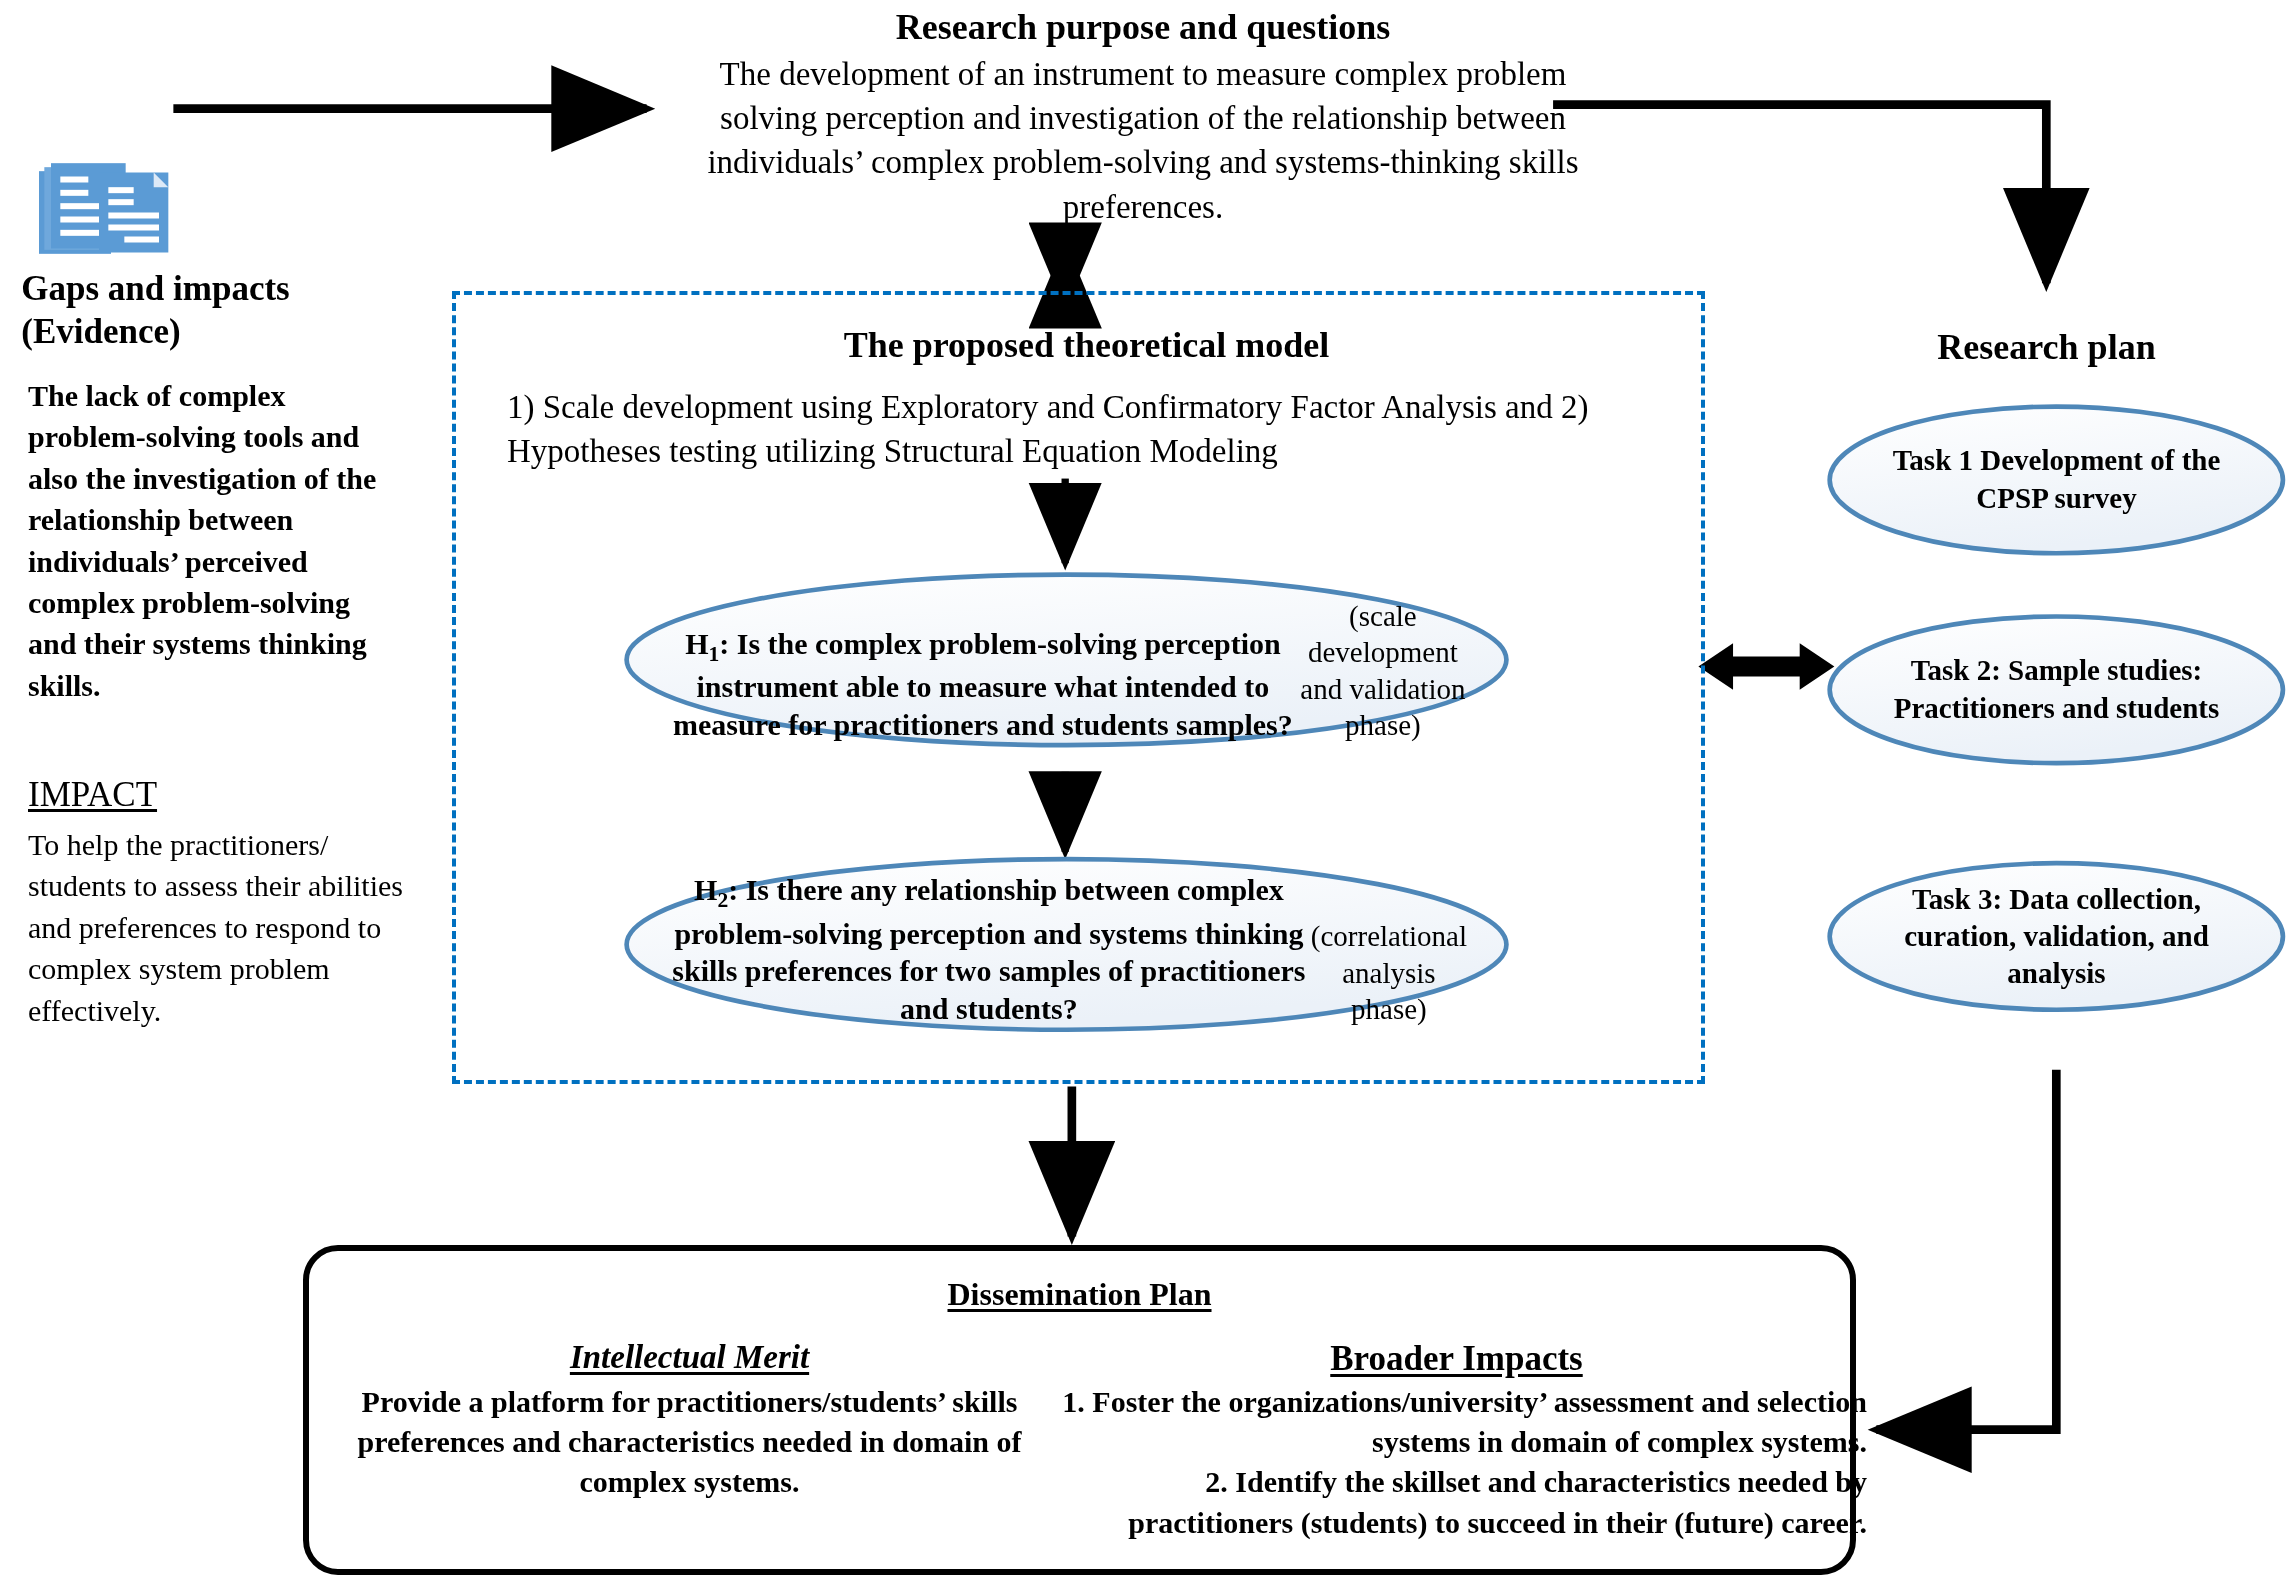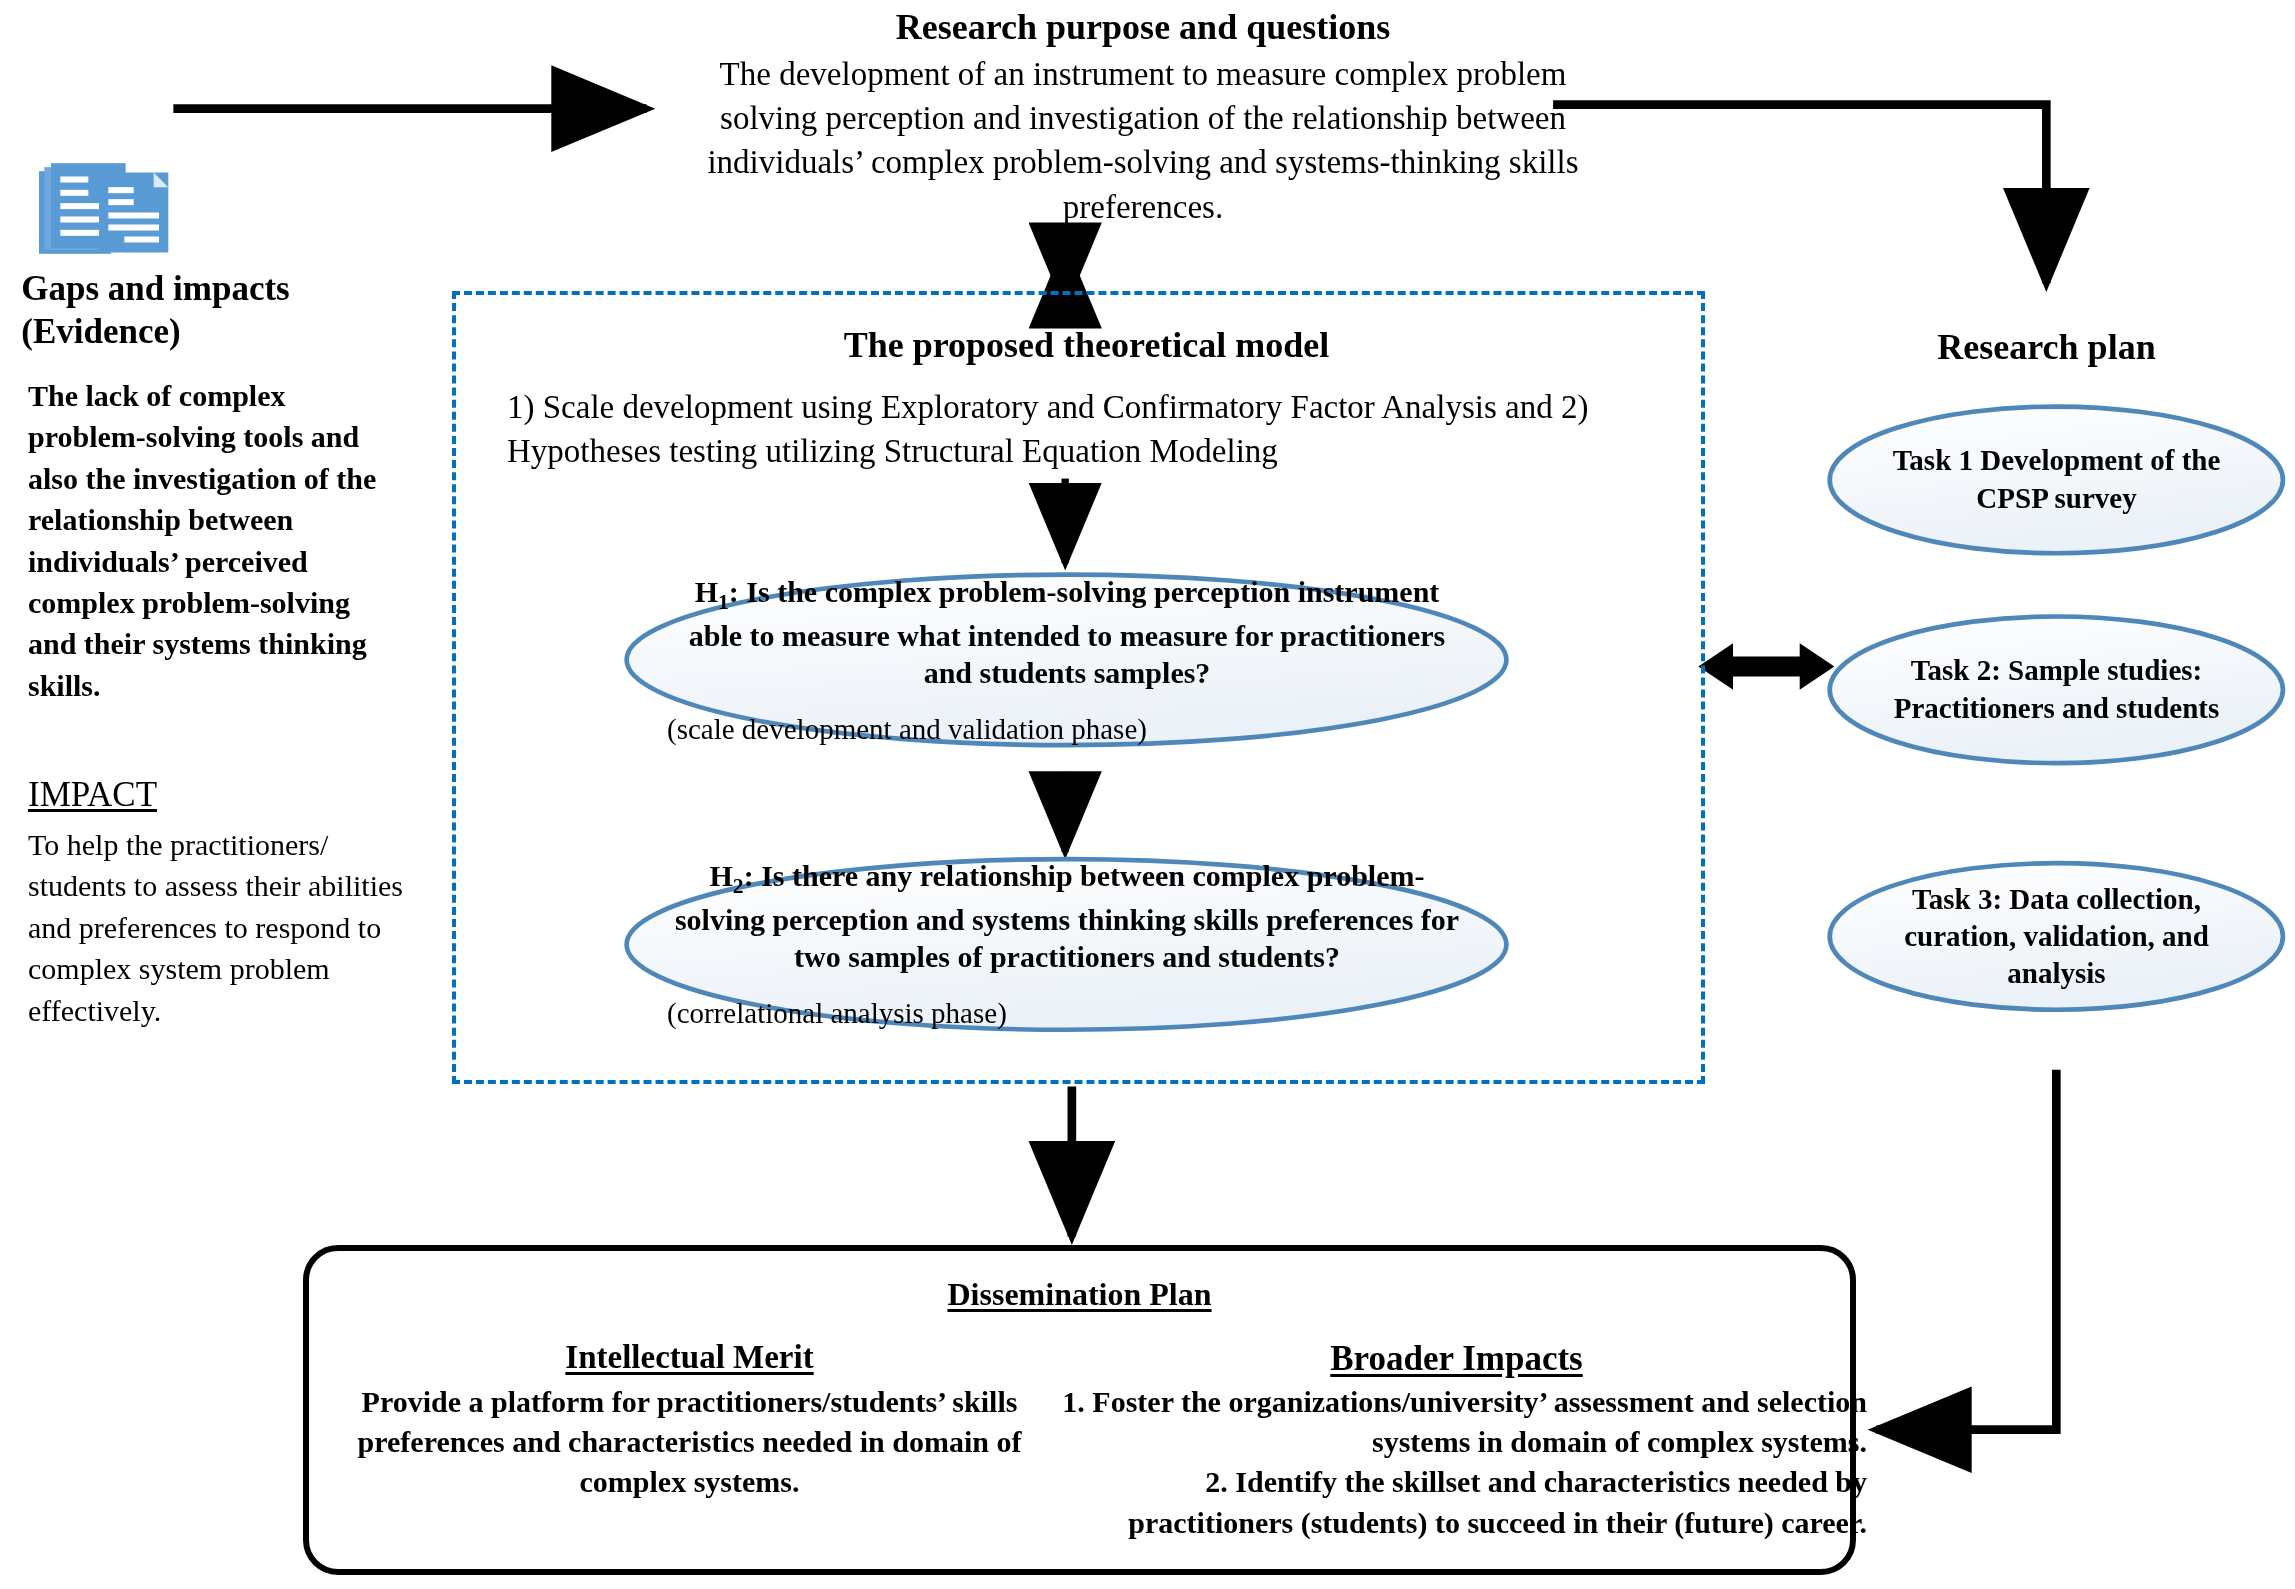--- a/index.html
+++ b/index.html
@@ -93,22 +93,22 @@
     left: 507px; top: 385px; width: 1147px;
     font-size: 33px;
     text-align: left;
     line-height: 1.34;
   }
 
   
   .ellipse-text {
     position: absolute;
     display: flex;
-    flex-direction: column;
-    align-items: flex-start;
+    flex-direction: row;
+    align-items: flex-end;
     justify-content: center;
     text-align: center;
     box-sizing: border-box;
   }
   #h1-text {
     left: 627px; top: 577px; width: 880px; height: 167px;
     font-size: 30px;
     font-weight: bold;
     line-height: 1.26;
     padding: 0 40px;
@@ -161,20 +161,21 @@
     left: 303px; top: 1277px; width: 1553px;
     font-size: 32px;
     text-decoration: underline;
     text-underline-offset: 4px;
   }
   #merit-head {
     left: 313px; top: 1339px; width: 753px;
     font-size: 33px;
     text-decoration: underline;
     text-underline-offset: 4px;
+    font-style: italic;
   }
   #merit-body {
     left: 313px; top: 1382px; width: 753px;
     font-size: 30px;
     font-weight: bold;
     text-align: center;
     line-height: 1.34;
   }
   #impacts-head {
     left: 1060px; top: 1339px; width: 793px;

